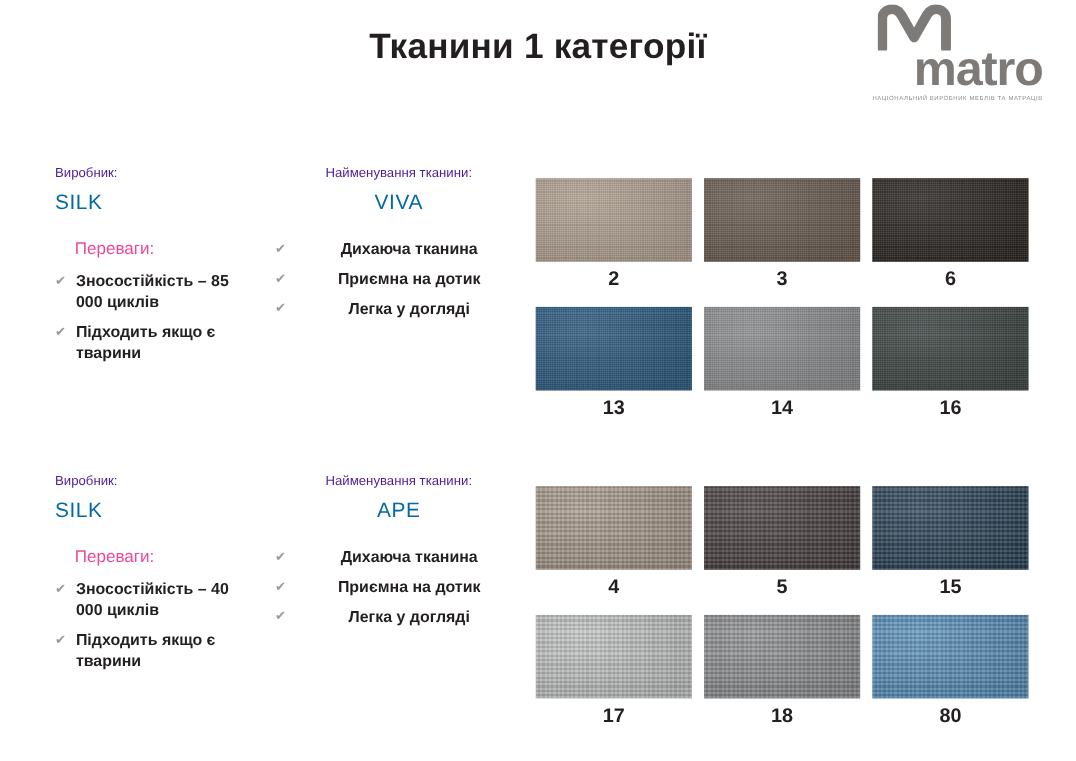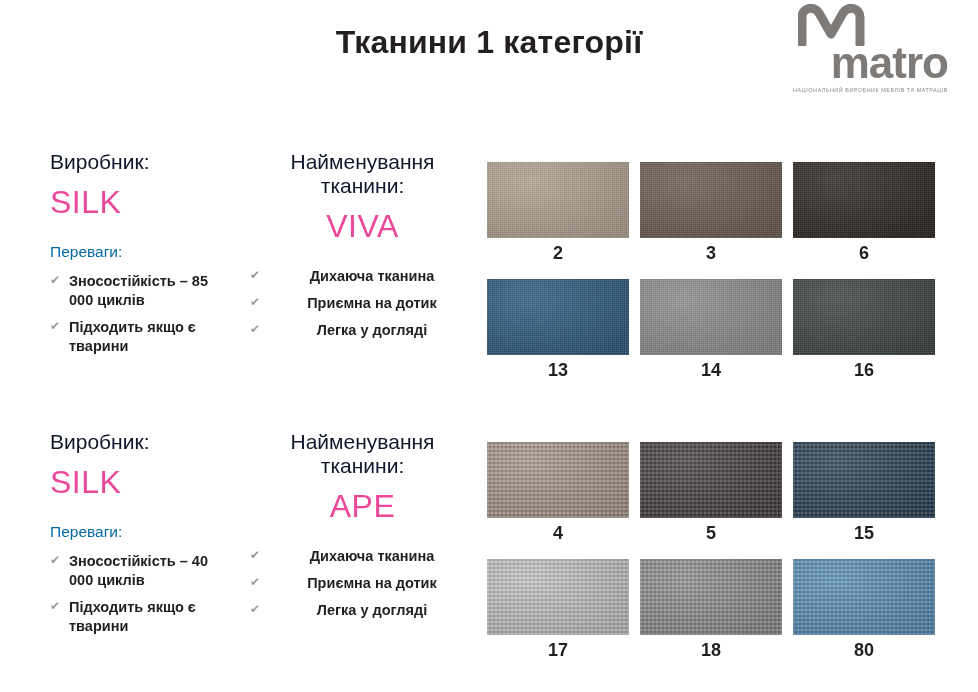--- a/index.html
+++ b/index.html
@@ -86,34 +86,35 @@
     text-align: center;
   }
   .col-swatches {
     position: absolute;
     left: 487px;
     top: 12px;
     width: 448px;
   }
 
   .field-label {
-    font-size: 21px;
-    color: #0f172a;
+    font-size: 12px;
+    color: #4c1d95;
     margin-bottom: 10px;
   }
   .field-value {
-    font-size: 32px;
-    color: #ec4899;
+    font-size: 19px;
+    color: #0369a1;
     letter-spacing: 0.5px;
     margin-bottom: 22px;
   }
   .benefits-title {
     font-size: 15.5px;
-    color: #0369a1;
+    color: #ec4899;
     margin-bottom: 11px;
+    margin-left: 18px;
   }
   .bullet-list {
     list-style: none;
     margin: 0;
     padding: 0;
   }
   .bullet-list li {
     position: relative;
     padding-left: 19px;
     font-size: 14.5px;

